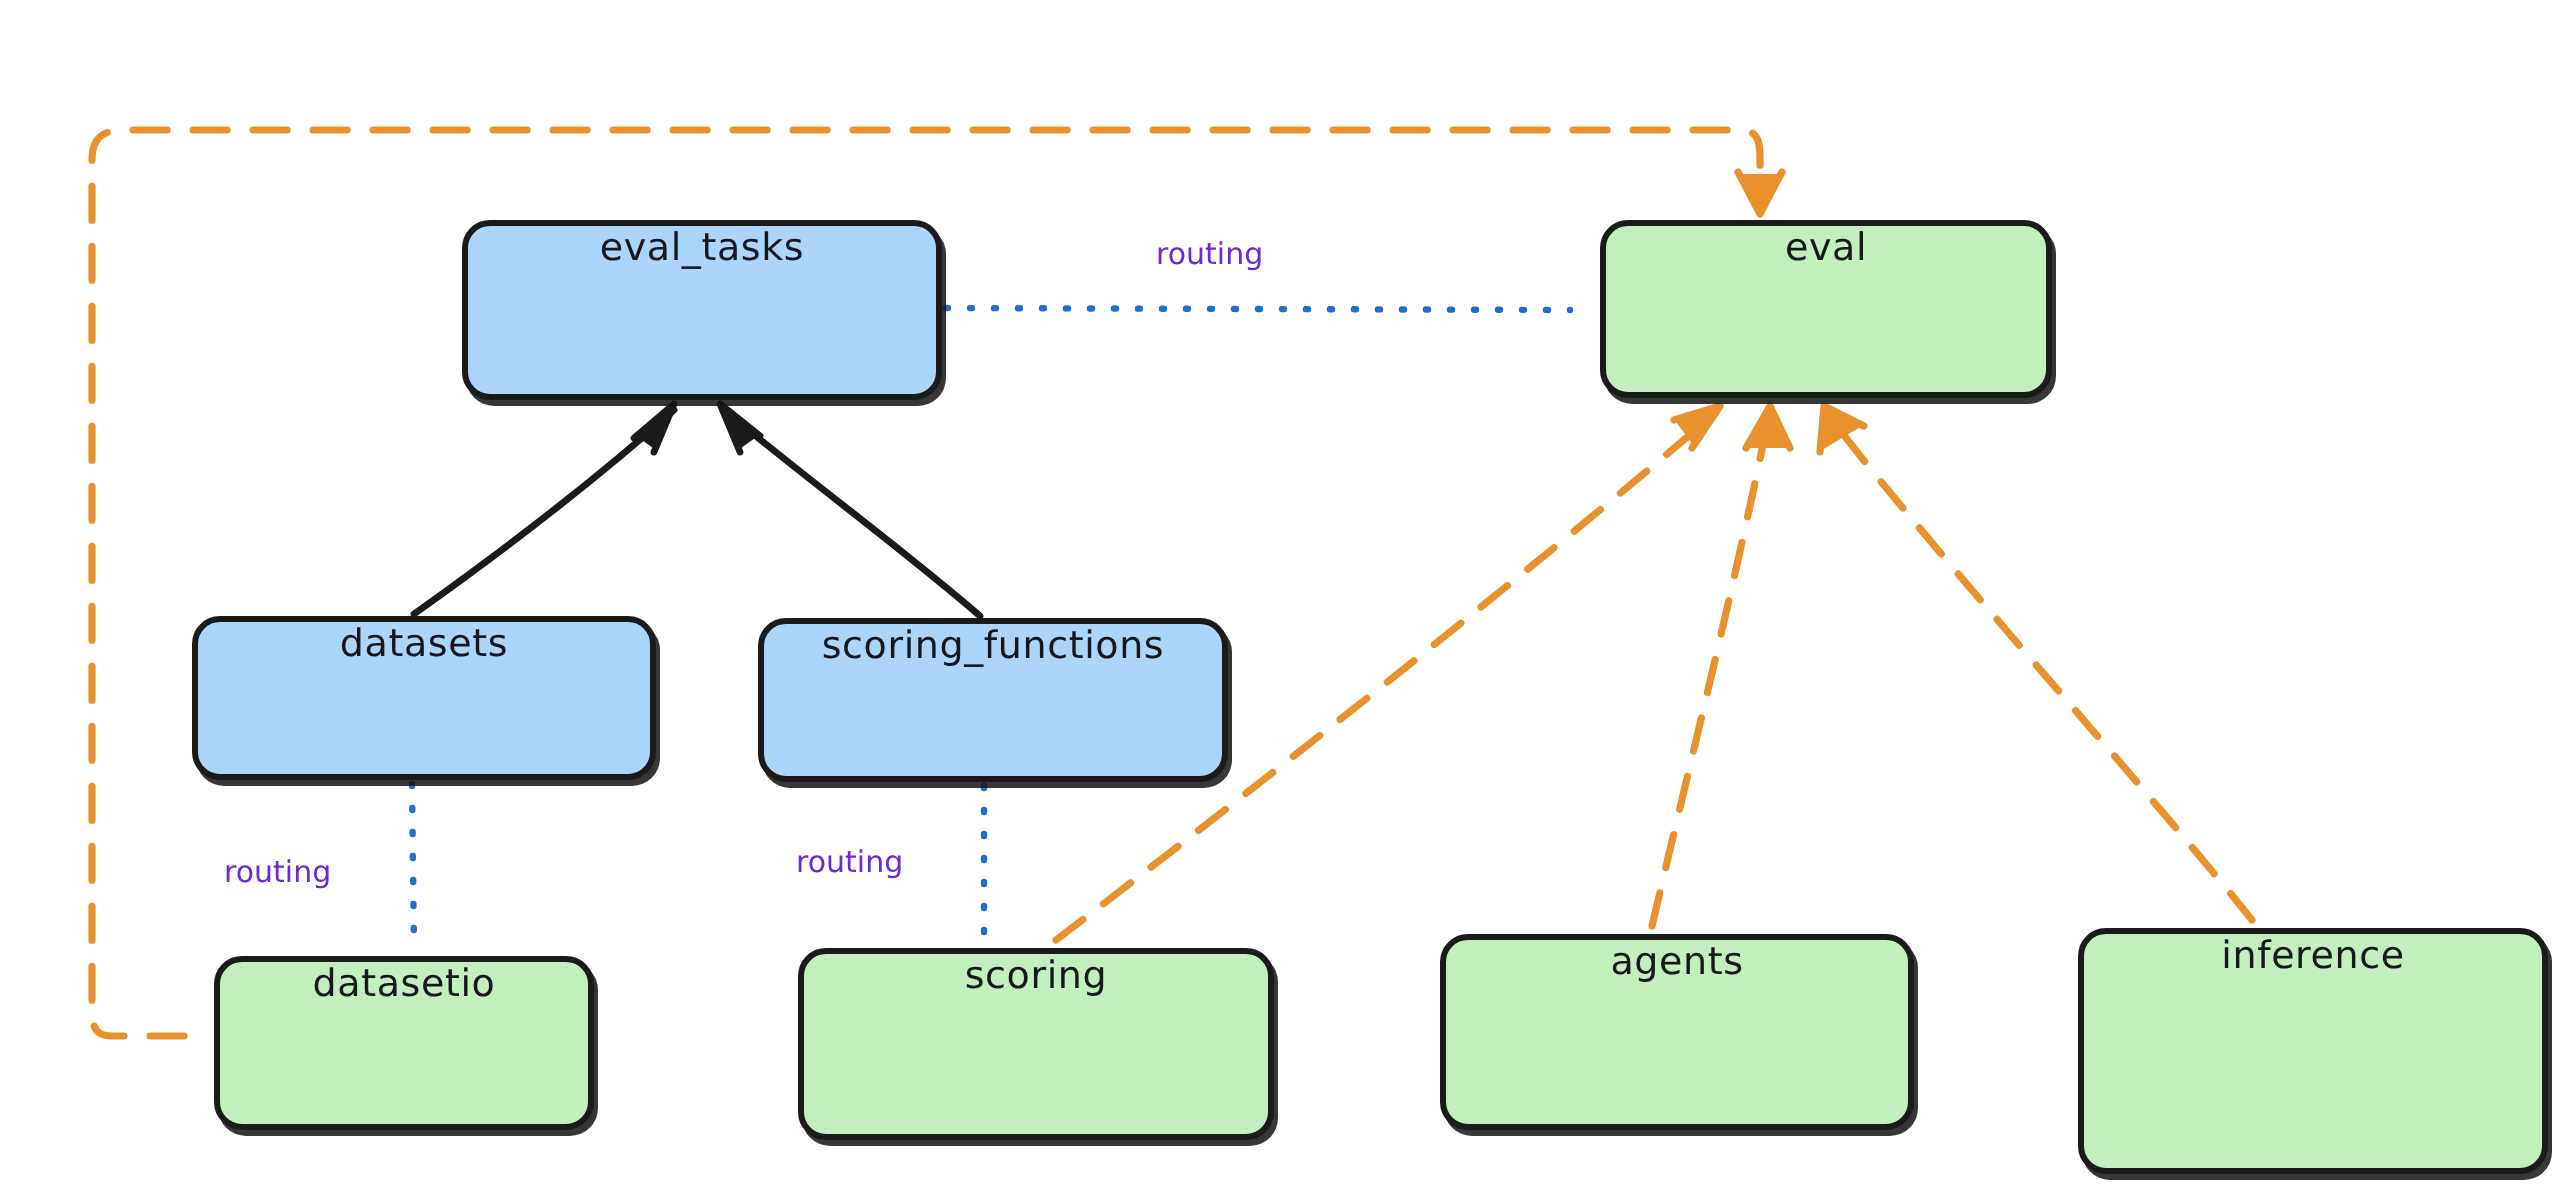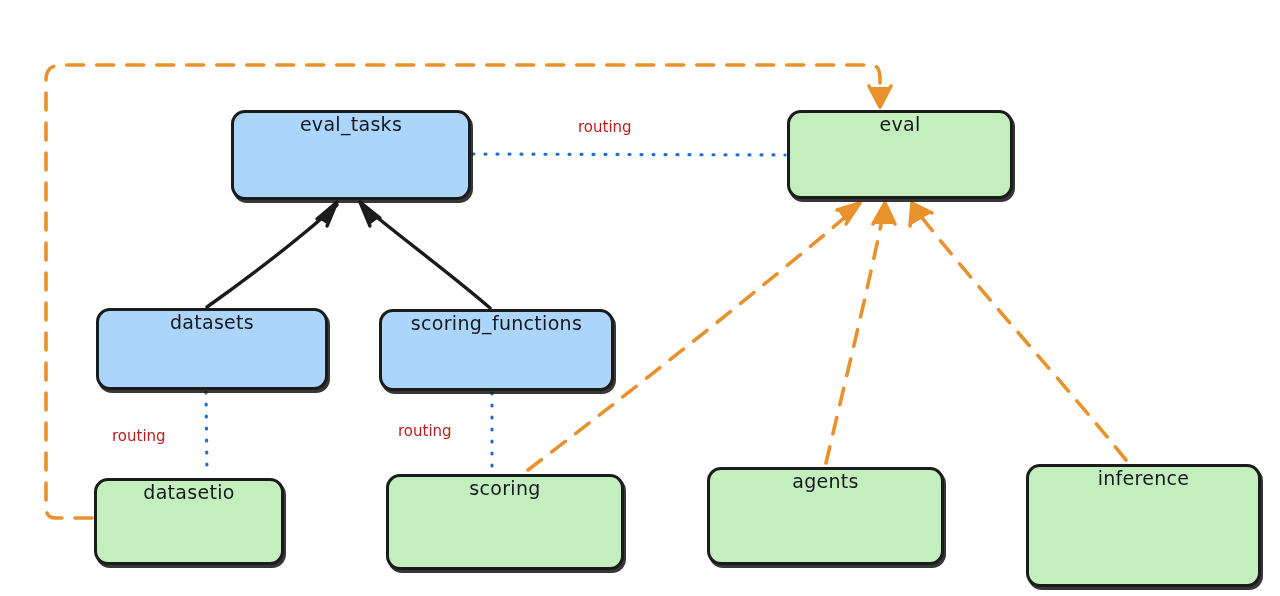--- a/index.html
+++ b/index.html
@@ -30,34 +30,34 @@
     position: absolute;
     box-sizing: border-box;
     border: 3px solid #1b1b1b;
     border-radius: 14px;
     display: flex;
     align-items: flex-start;
     justify-content: center;
     box-shadow: 2px 3px 0 rgba(20,20,20,0.85);
   }
   .node.blue  { background: #abd5fa; }
-  .node.green { background: #c3efbf; }
+  .node.green { background: #c3efbf; margin-left: 13px; }
   .node-label {
     font-family: "DejaVu Sans", sans-serif;
     font-size: 19px;
     color: #16181d;
     letter-spacing: 0.3px;
     white-space: nowrap;
     user-select: none;
   }
   .edge-label {
     position: absolute;
     font-family: "DejaVu Sans", sans-serif;
     font-size: 15px;
-    color: #b91c1c;
+    color: #6d28d9;
     white-space: nowrap;
     user-select: none;
   }
 </style>
 </head>
 <body>
 
 <div id="canvas">
 
   <svg id="edges" viewBox="0 0 1280 596" width="1280" height="596" xmlns="http://www.w3.org/2000/svg">

